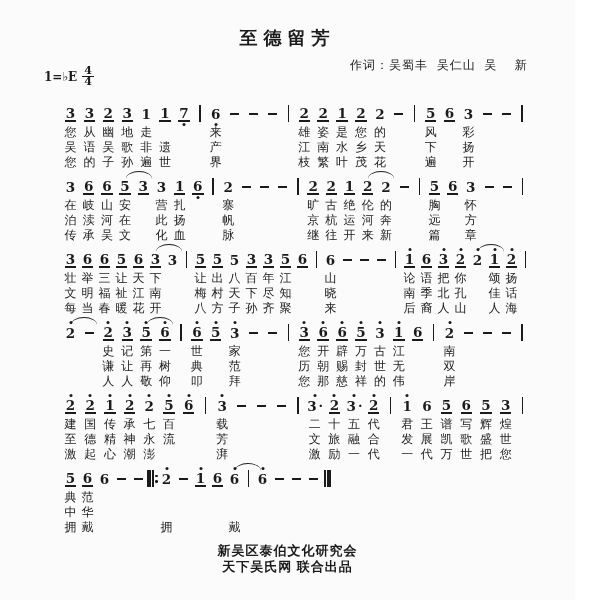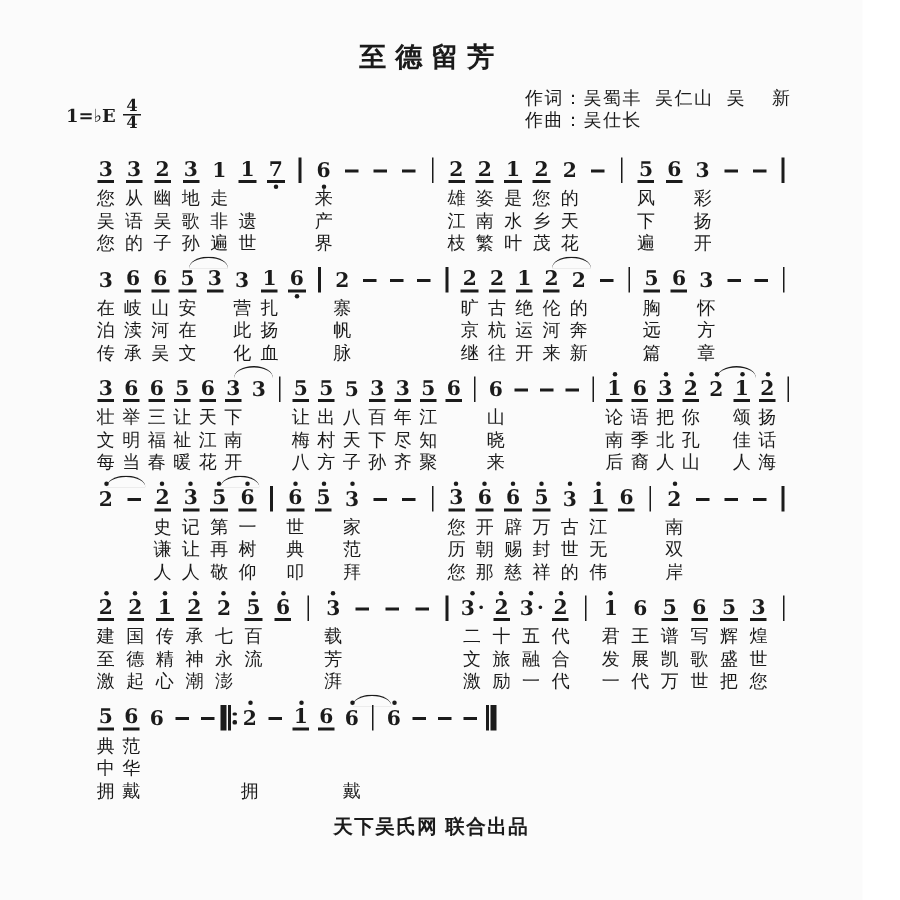--- a/index.html
+++ b/index.html
@@ -57,21 +57,20 @@
   <div class="meta">
     <div class="keysig">
       <span>1=♭E</span>
       <span class="meter">
         <span class="num">4</span>
         <span class="den">4</span>
       </span>
     </div>
     <div class="credits">
       <div class="credit-row"><span>作词：</span><span>吴蜀丰  吴仁山  吴    新</span></div>
-      <div class="credit-row"><span>作曲：</span><span>吴仕长</span></div>
     </div>
   </div>
 
   <div class="score" id="score">
       <div class="system">
         <div class="tok n">
           <div class="ncell">
             <span class="dg u">3</span>
           </div>
           <div class="lyr">您</div>
@@ -1337,15 +1336,16 @@
             </span>
           </div>
           <div class="lyr"></div>
           <div class="lyr"></div>
           <div class="lyr"></div>
         </div>
       </div>
     </div>
 
   <div class="footer">
+    <div>新吴区泰伯文化研究会</div>
     <div>天下吴氏网 联合出品</div>
   </div>
 </div>
 
 </body></html>

